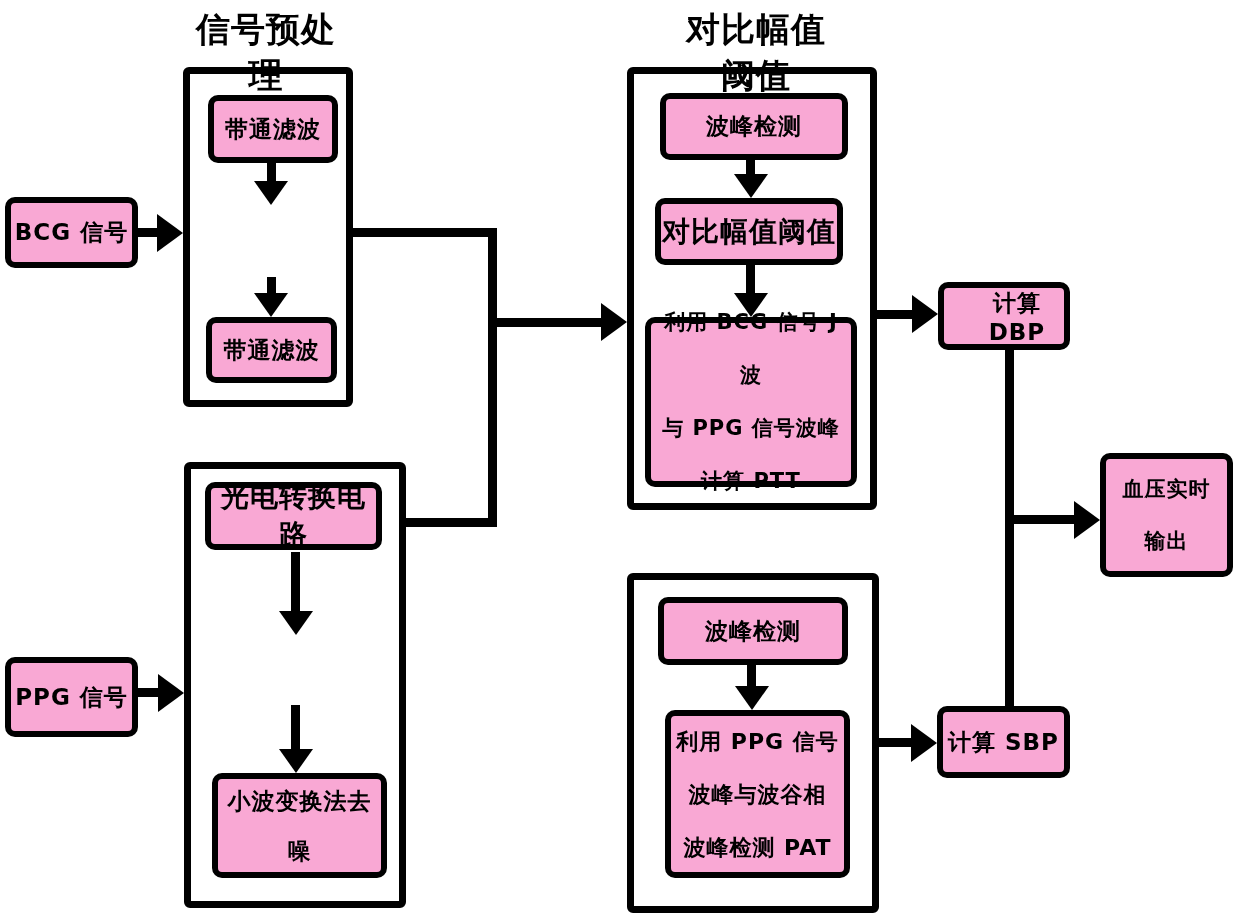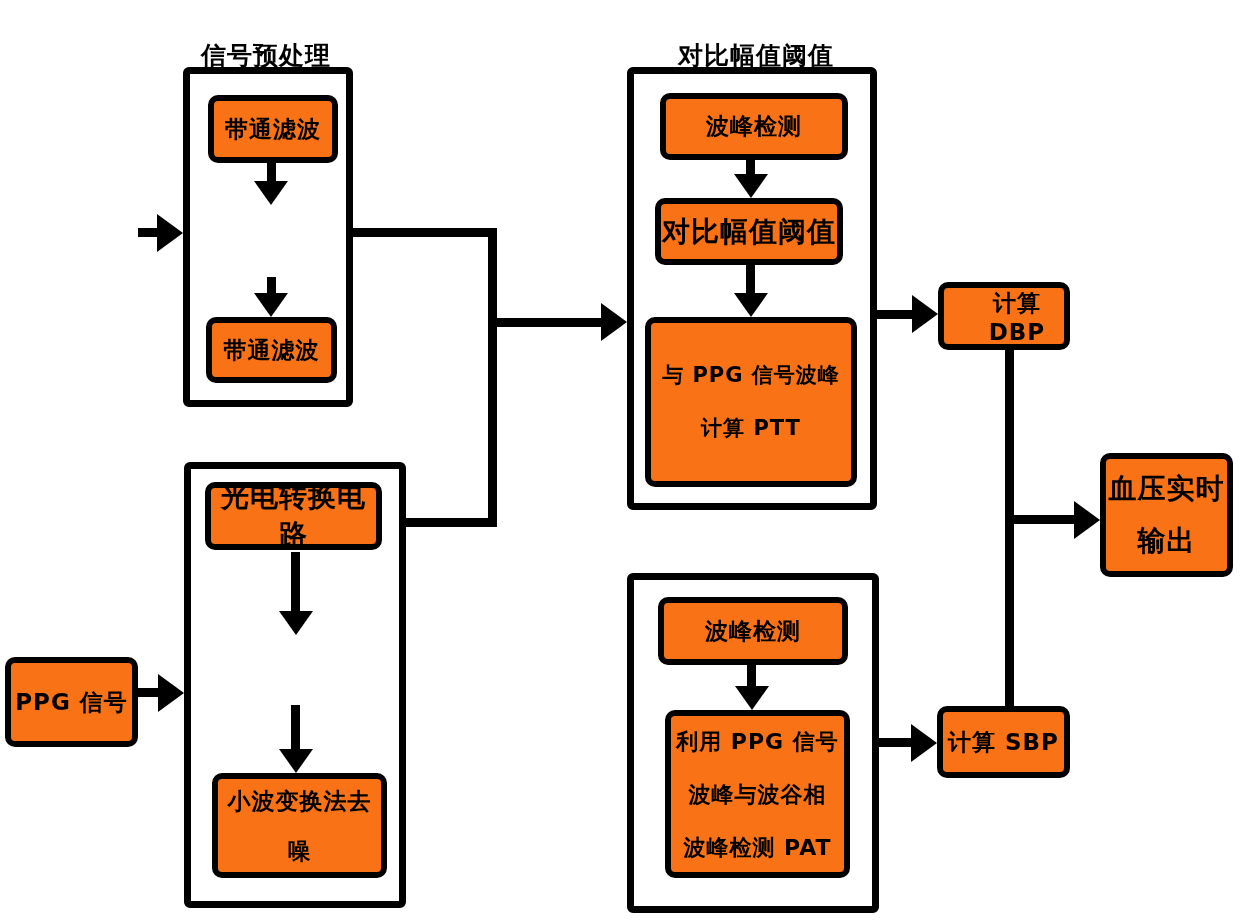--- a/index.html
+++ b/index.html
@@ -1,20 +1,20 @@
 <!DOCTYPE html>
 <html><head>
 <meta charset="utf-8">
 <style>
   html,body{margin:0;padding:0;background:#ffffff;}
   .canvas{position:relative;width:1240px;height:922px;background:#ffffff;
           font-family:"DejaVu Sans",sans-serif;color:#000;overflow:hidden;}
-  .title{position:absolute;font-weight:bold;font-size:25px;text-align:center;letter-spacing:1px;margin-top:32px;}
+  .title{position:absolute;font-weight:bold;font-size:34px;text-align:center;letter-spacing:1px;}
   .container{position:absolute;border:7px solid #000;border-radius:6px;box-sizing:border-box;background:transparent;}
-  .box{position:absolute;border:6px solid #000;border-radius:10px;background:#f97316;box-sizing:border-box;
+  .box{position:absolute;border:6px solid #000;border-radius:10px;background:#f9a8d4;box-sizing:border-box;
        display:flex;align-items:center;justify-content:center;text-align:center;
        font-weight:bold;font-size:23px;letter-spacing:1px;}
   .box .ml span{display:block;line-height:53px;}
   .hline,.vline{position:absolute;background:#000;}
   .ah-r{position:absolute;width:0;height:0;border-left:26px solid #000;
         border-top:19px solid transparent;border-bottom:19px solid transparent;}
   .ah-d{position:absolute;width:0;height:0;border-top:24px solid #000;
         border-left:17px solid transparent;border-right:17px solid transparent;}
 
   
@@ -25,48 +25,51 @@
   .c-bcg{left:183px;top:67px;width:170px;height:340px;}
   .c-ptt{left:627px;top:67px;width:250px;height:443px;}
   .c-ppg{left:184px;top:462px;width:222px;height:446px;}
   .c-pat{left:627px;top:573px;width:252px;height:340px;}
 
   
   .n-bcg{left:5px;top:197px;width:133px;height:71px;}
   .n-bp1{left:208px;top:95px;width:130px;height:68px;}
   .n-abs{left:206px;top:205px;width:131px;height:72px;}
   .n-bp2{left:206px;top:317px;width:131px;height:66px;}
-  .n-ppg{left:5px;top:657px;width:133px;height:90px;}
+  .n-ppg{left:5px;top:657px;width:133px;height:80px;}
   .n-pho{left:205px;top:482px;width:177px;height:68px;font-size:28px;}
   .n-nch{left:207px;top:635px;width:173px;height:70px;}
   .n-wav{left:212px;top:773px;width:175px;height:105px;}
   .n-wav .ml span{line-height:50px;}
   .n-pk1{left:660px;top:93px;width:188px;height:67px;}
   .n-thr{left:655px;top:198px;width:188px;height:67px;font-size:28px;}
   .n-pttc{left:645px;top:317px;width:212px;height:170px;font-size:21px;}
   .n-pk2{left:658px;top:597px;width:190px;height:68px;}
   .n-patc{left:665px;top:710px;width:185px;height:168px;font-size:22px;}
   .n-dbp{left:938px;top:282px;width:132px;height:68px;padding-left:26px;}
   .n-sbp{left:937px;top:706px;width:133px;height:72px;}
-  .n-out{left:1100px;top:453px;width:133px;height:124px;font-size:28px;}
+  .n-out{left:1100px;top:453px;width:133px;height:124px;font-size:21px;}
   .n-out .ml span{line-height:52px;}
 </style>
 </head>
 <body>
 
 <div class="canvas">
 
   <div class="title t-pre">信号预处理</div>
   <div class="title t-cmp">对比幅值阈值</div>
 
   <div class="container c-bcg"></div>
   <div class="container c-ptt"></div>
   <div class="container c-ppg"></div>
   <div class="container c-pat"></div>
 
+  <div class="box n-bcg">
+      <span>BCG 信号</span>
+    </div>
   <div class="box n-ppg">
       <span>PPG 信号</span>
     </div>
 
   <div class="box n-bp1">
       <span>带通滤波</span>
     </div>
   <div class="box n-bp2">
       <span>带通滤波</span>
     </div>
@@ -82,20 +85,21 @@
   </div>
 
   <div class="box n-pk1">
       <span>波峰检测</span>
     </div>
   <div class="box n-thr">
       <span>对比幅值阈值</span>
     </div>
   <div class="box n-pttc">
     <div class="ml">
+      <span>利用 BCG 信号 J 波</span>
       <span>与 PPG 信号波峰</span>
       <span>计算 PTT</span>
     </div>
   </div>
 
   <div class="box n-pk2">
       <span>波峰检测</span>
     </div>
   <div class="box n-patc">
     <div class="ml">

